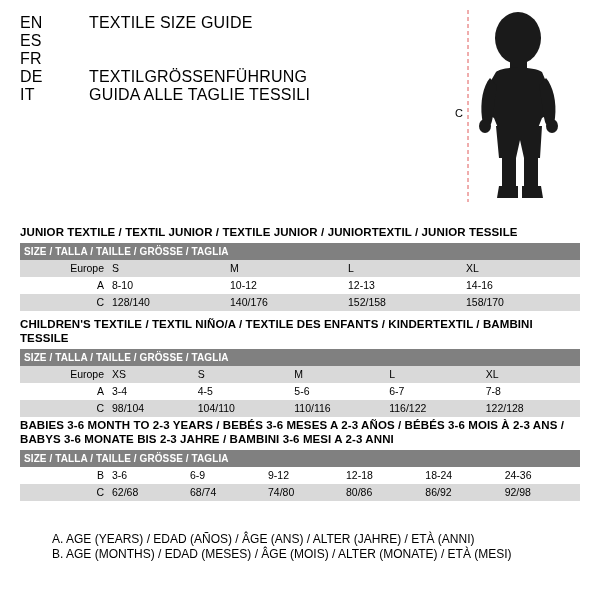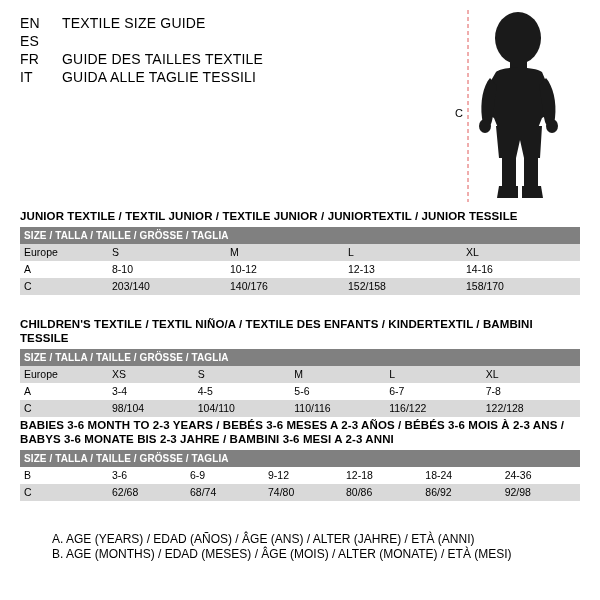--- a/index.html
+++ b/index.html
@@ -25,22 +25,23 @@
   .header {
     position: absolute;
     left: 20px;
     top: 14px;
     width: 420px;
   }
   .lang-row {
     display: flex;
     align-items: center;
     height: 18px;
-    font-size: 14px;
+    font-size: 16px;
     letter-spacing: 0.2px;
+    gap: 27px;
   }
   .lang-code {
     width: 42px;
     flex: 0 0 42px;
   }
   .lang-title {
     flex: 1 1 auto;
   }
 
   
@@ -96,20 +97,21 @@
     letter-spacing: 0.1px;
   }
   tr.shade td {
     background: #d9d9d9;
   }
   tr.plain td {
     background: #ffffff;
   }
   .col-label {
     width: 80px;
+    text-align: right;
   }
 
   
   .legend {
     position: absolute;
     left: 20px;
     top: 532px;
     width: 560px;
     font-size: 12px;
     line-height: 15px;
@@ -127,21 +129,24 @@
   <div class="header">
     <div class="lang-row">
       <span class="lang-code">EN</span>
       <span class="lang-title">TEXTILE SIZE GUIDE</span>
     </div>
     <div class="lang-row">
       <span class="lang-code">ES</span>
     </div>
     <div class="lang-row">
       <span class="lang-code">FR</span>
-      <span class="lang-title">GUIDE DES TAILLES TEXTILE</span>
+    </div>
+    <div class="lang-row">
+      <span class="lang-code">DE</span>
+      <span class="lang-title">TEXTILGRÖSSENFÜHRUNG</span>
     </div>
     <div class="lang-row">
       <span class="lang-code">IT</span>
       <span class="lang-title">GUIDA ALLE TAGLIE TESSILI</span>
     </div>
   </div>
 
   <div class="figure">
     <svg width="140" height="200" viewBox="0 0 140 200">
 
@@ -167,21 +172,21 @@
 
         <path d="M74 150 L88 150 L88 182 L74 182 Z"></path>
 
         <path d="M49 180 L68 180 L68 192 L47 192 Z"></path>
         <path d="M72 180 L91 180 L93 192 L72 192 Z"></path>
       </g>
     </svg>
   </div>
   <div class="c-label">C</div>
 
-  <div class="section" style="top: 209px;">
+  <div class="section" style="top: 225px;">
     <div class="section-title">JUNIOR TEXTILE / TEXTIL JUNIOR / TEXTILE JUNIOR / JUNIORTEXTIL / JUNIOR TESSILE</div>
     <table>
       <tbody>
           <tr class="head-row">
         <td colspan="5">SIZE / TALLA / TAILLE / GRÖSSE / TAGLIA</td>
       </tr>
       <tr class="shade">
         <td class="col-label">Europe</td>
         <td>S</td>
         <td>M</td>
@@ -190,21 +195,21 @@
       </tr>
       <tr class="plain">
         <td class="col-label">A</td>
         <td>8-10</td>
         <td>10-12</td>
         <td>12-13</td>
         <td>14-16</td>
       </tr>
       <tr class="shade">
         <td class="col-label">C</td>
-        <td>203/140</td>
+        <td>128/140</td>
         <td>140/176</td>
         <td>152/158</td>
         <td>158/170</td>
       </tr>
     </tbody>
       </table>
   </div>
 
   <div class="section" style="top: 317px;">
     <div class="section-title">CHILDREN'S TEXTILE / TEXTIL NIÑO/A / TEXTILE DES ENFANTS / KINDERTEXTIL / BAMBINI TESSILE</div>

